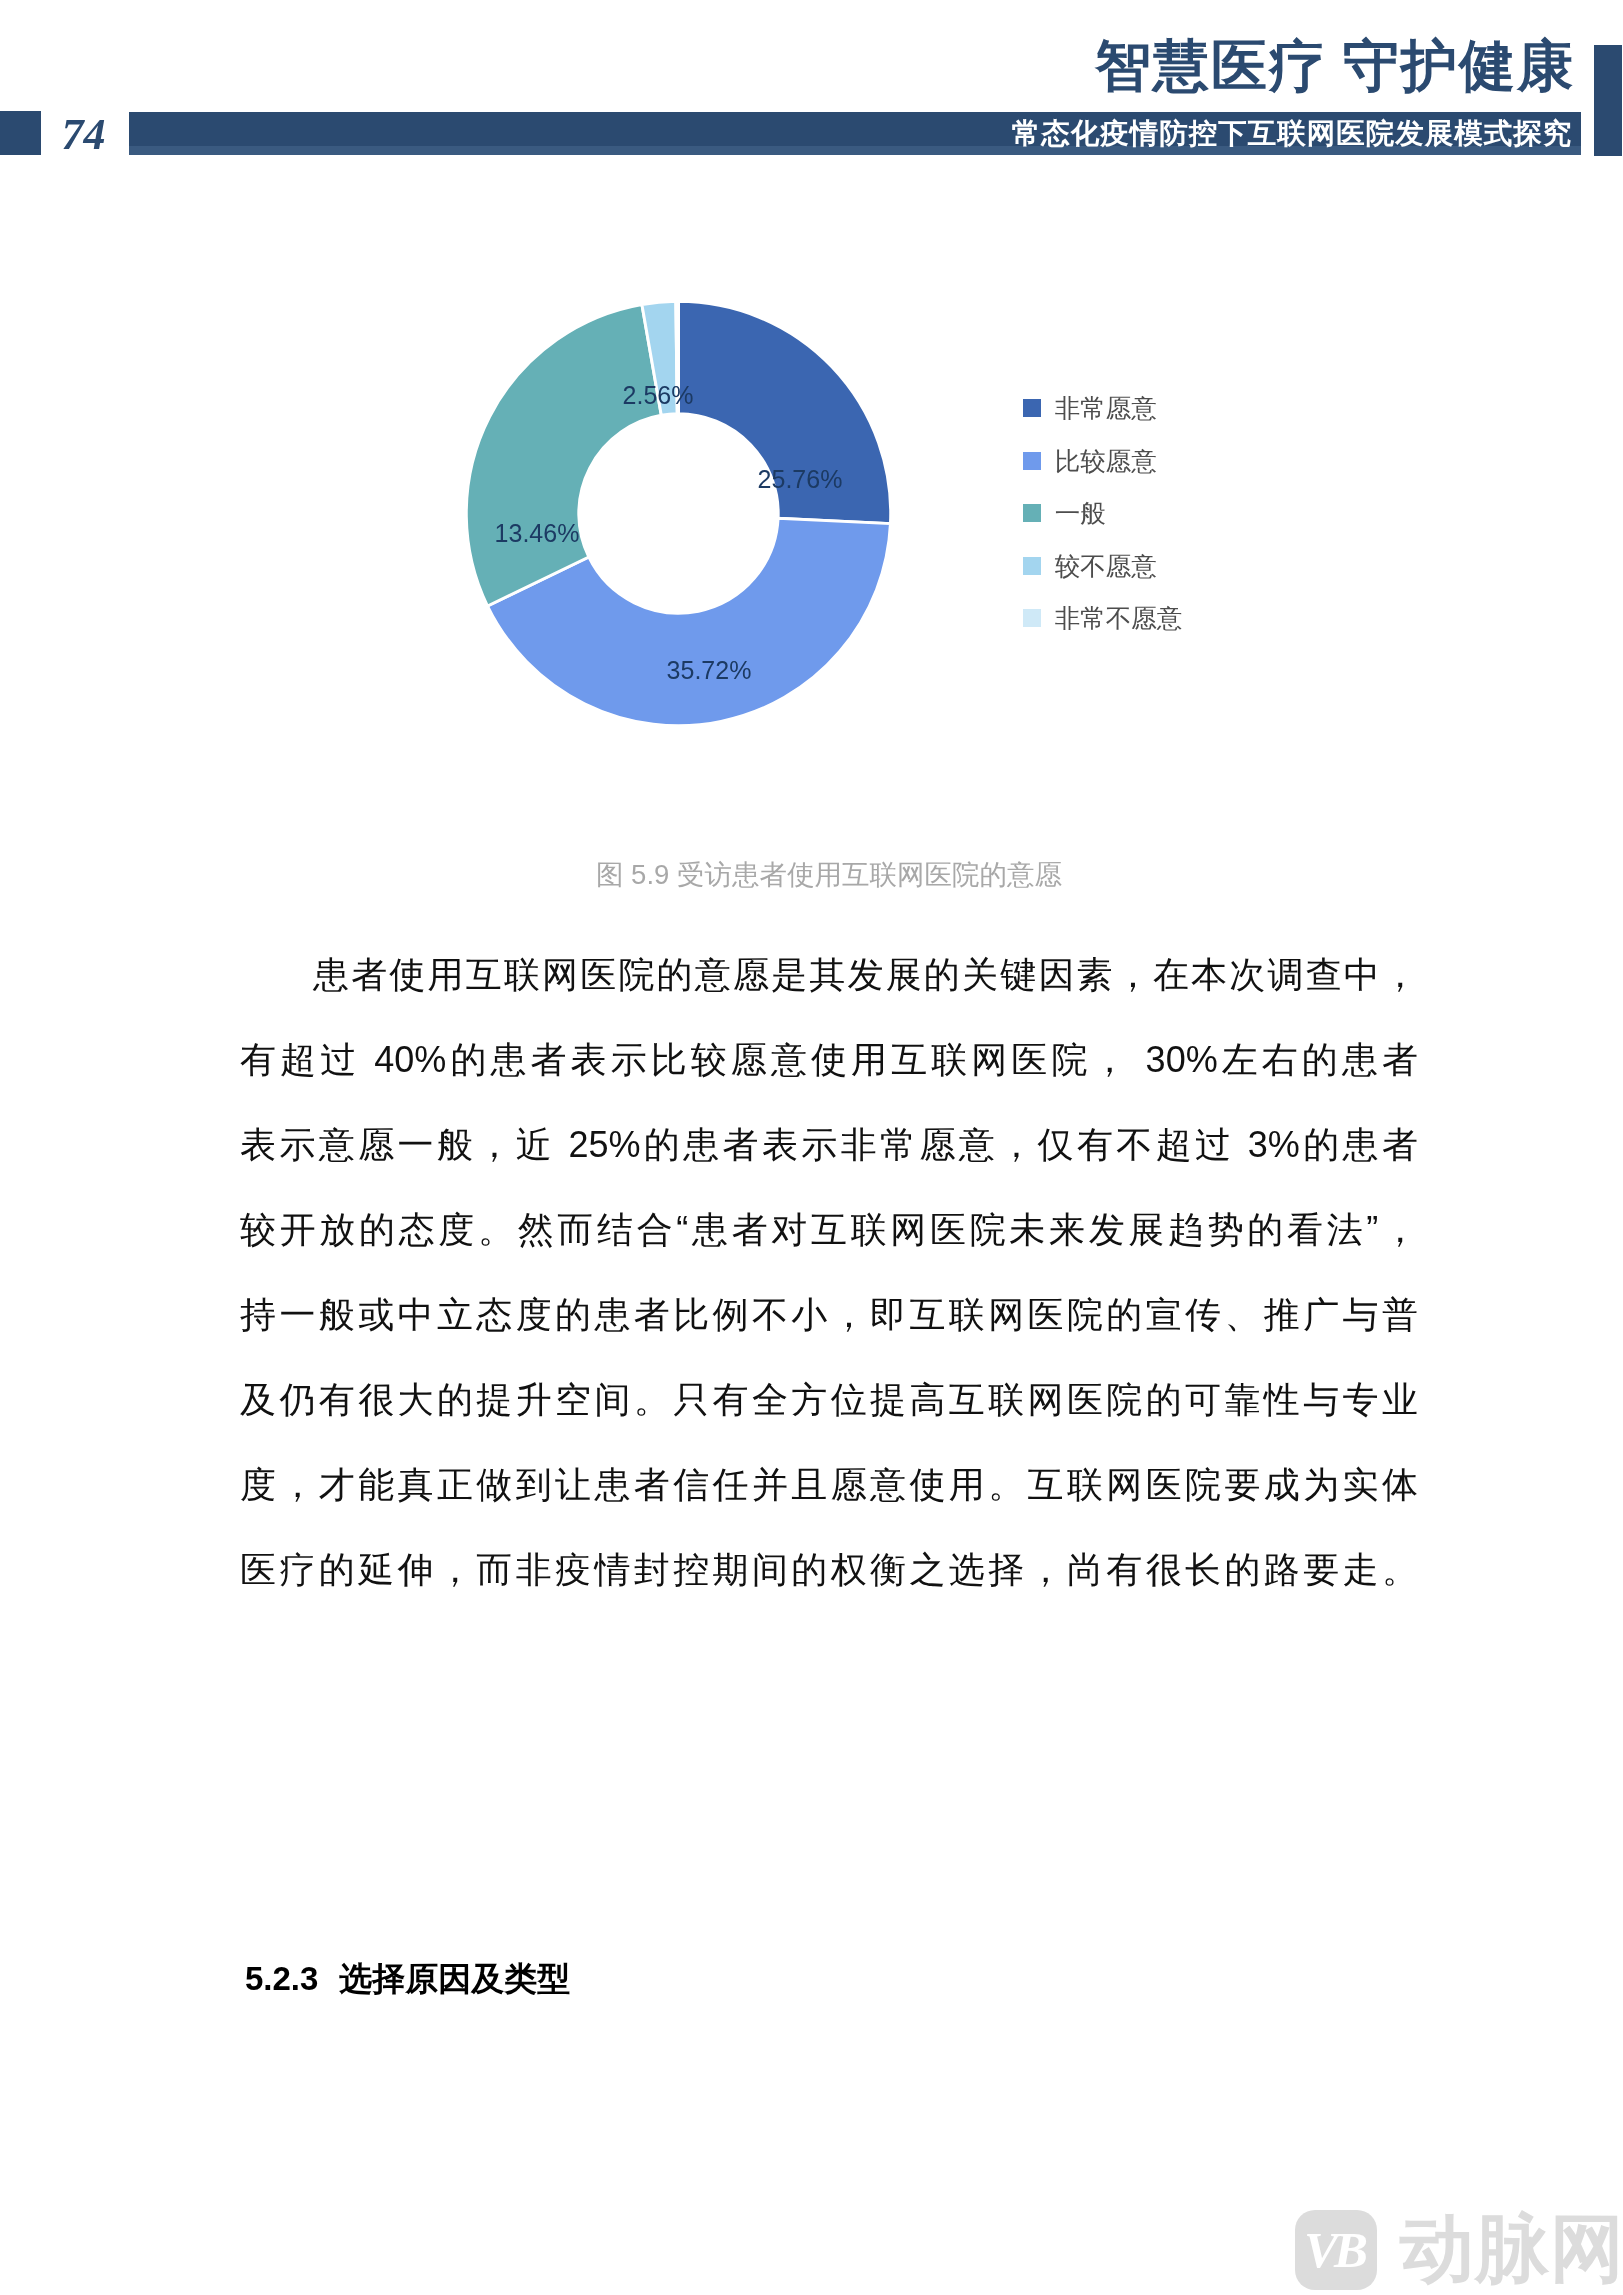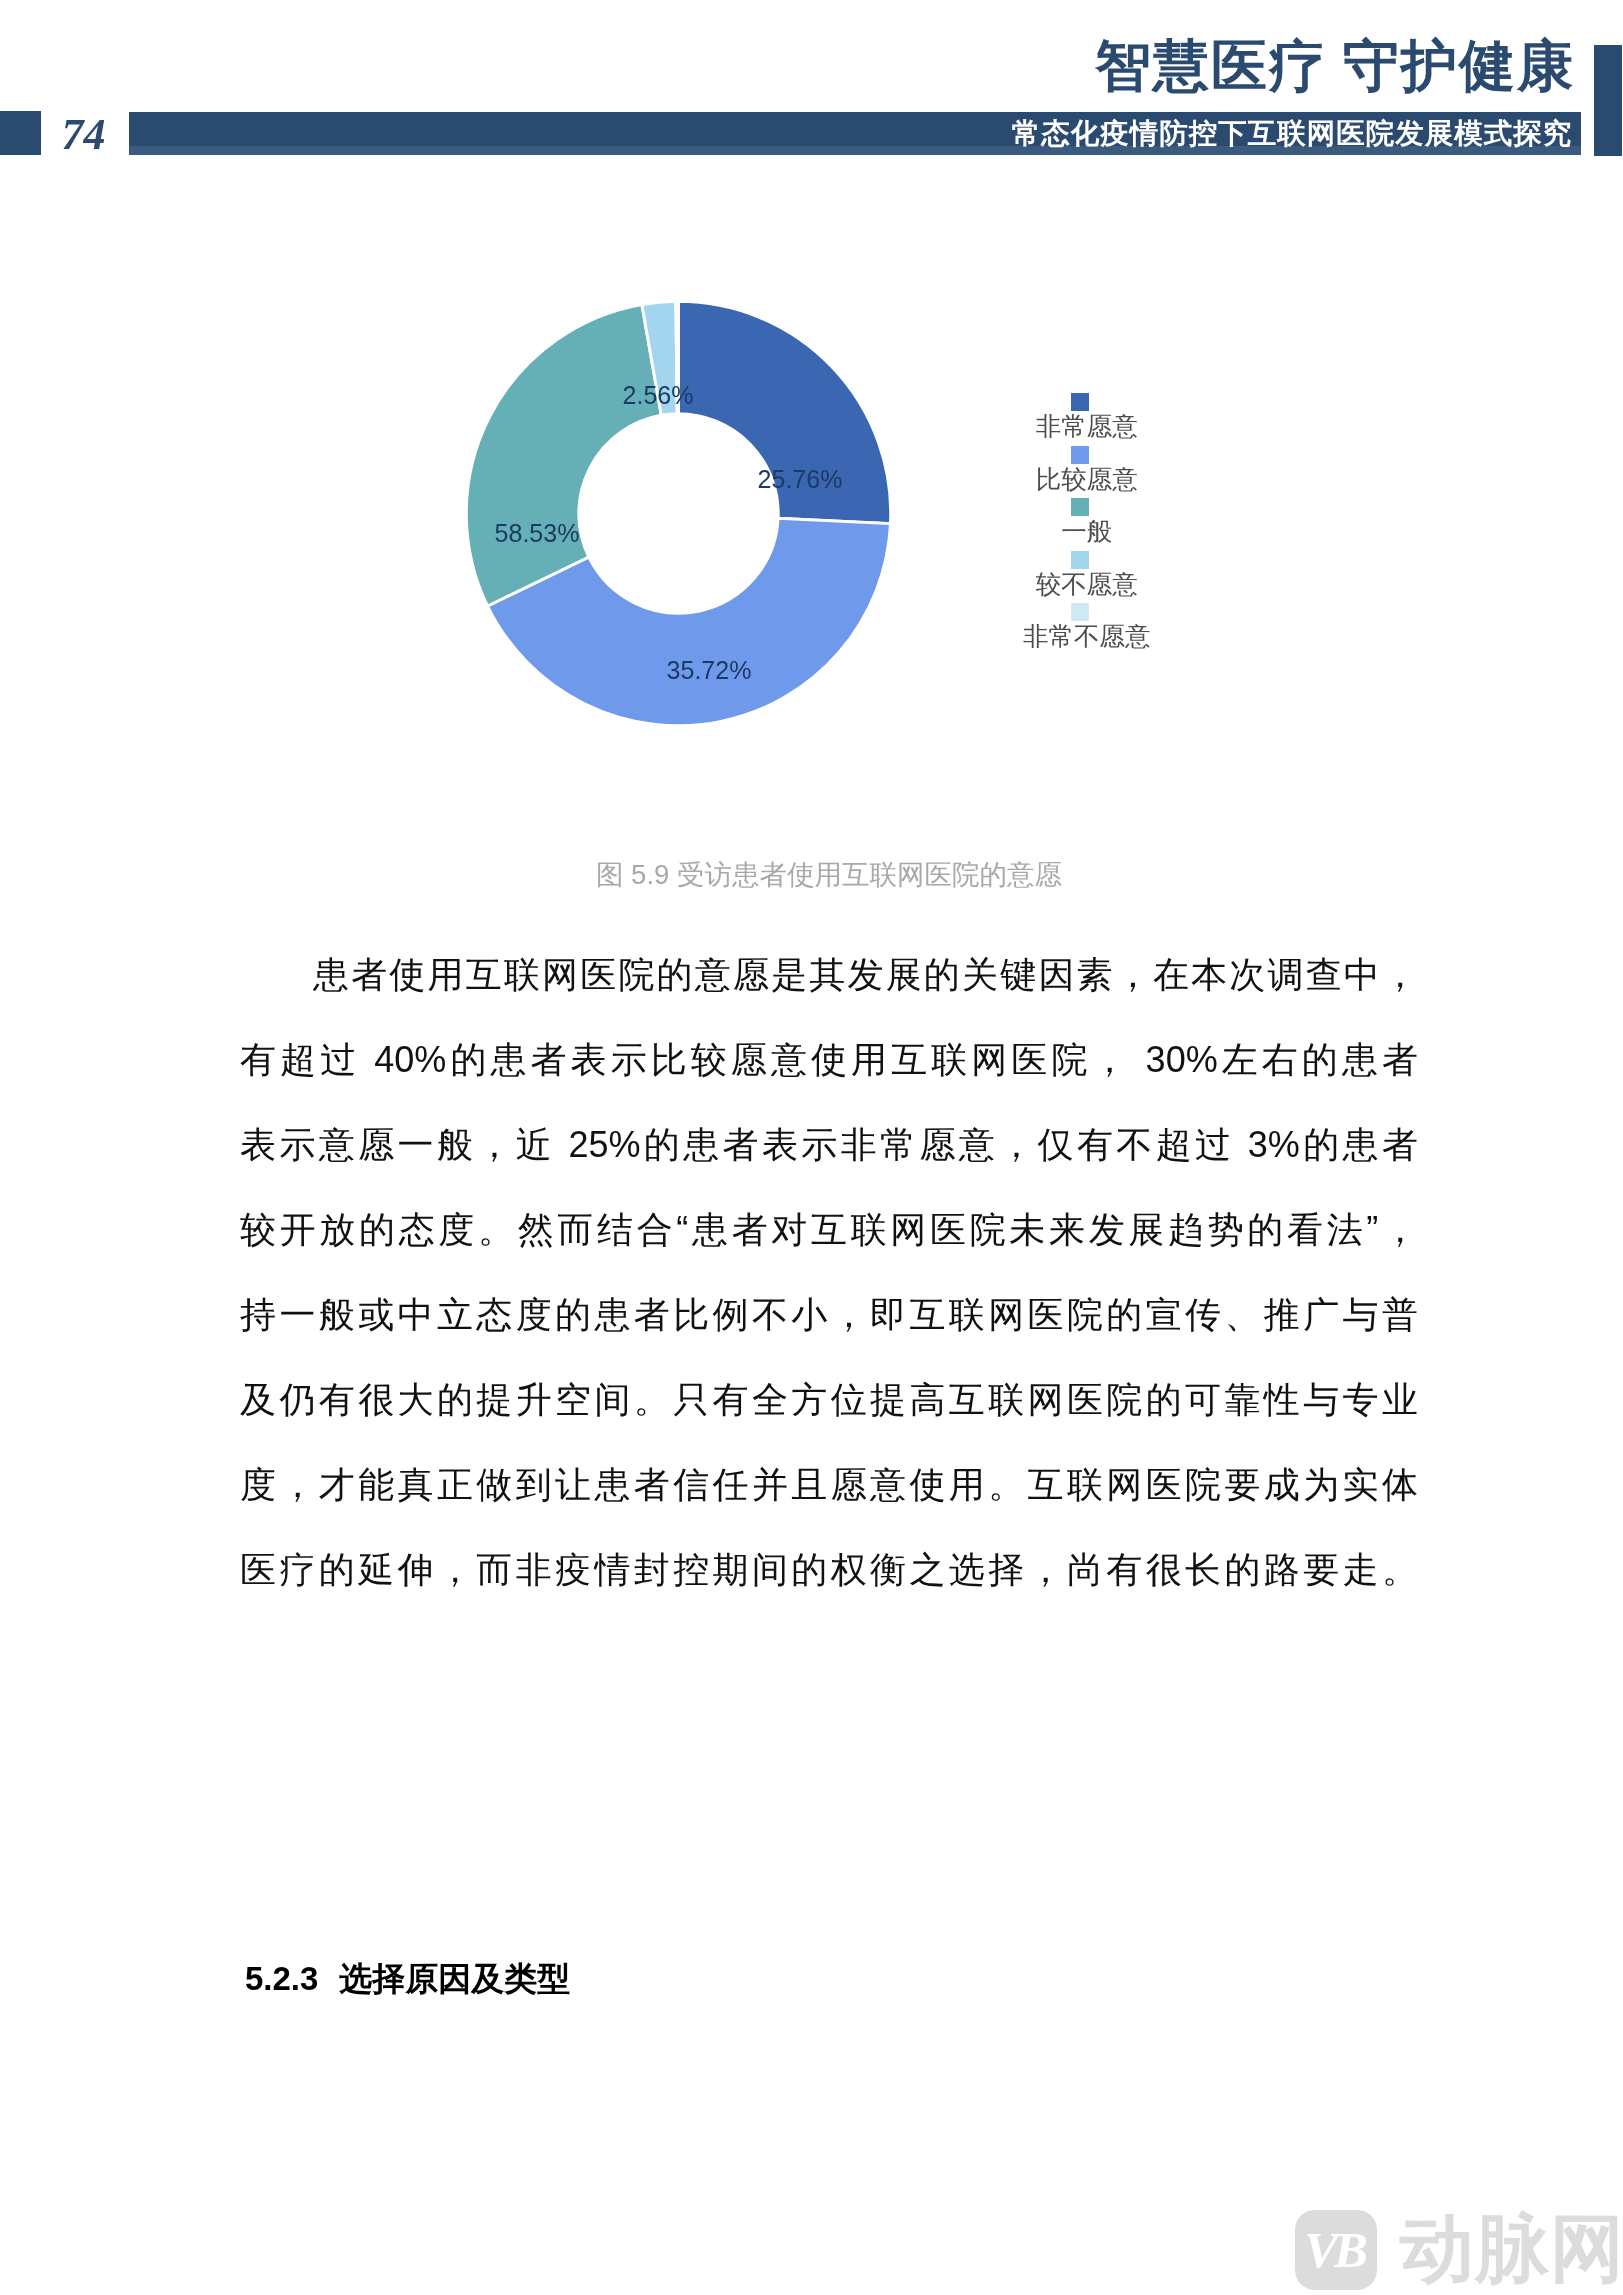--- a/index.html
+++ b/index.html
@@ -21,21 +21,21 @@
   .header-band .band-text{display:inline-block;margin-right:8.8px;
     font-family:"Liberation Serif",serif;font-weight:bold;font-size:28.5px;
     line-height:43px;color:#ffffff;letter-spacing:1px;white-space:nowrap;}
   .header-vbar{position:absolute;left:1594px;top:45px;width:27.5px;height:111px;background:#2b4a70;}
 
   
   .donut-svg{position:absolute;left:455px;top:290px;}
   .slice-label{position:absolute;transform:translate(-50%,-50%);
     font-size:25px;font-weight:400;color:#1c3a63;white-space:nowrap;}
   .legend{position:absolute;left:1023px;top:393px;}
-  .legend-item{display:flex;align-items:center;height:30px;margin-bottom:22.6px;flex-direction:column;}
+  .legend-item{display:flex;align-items:center;height:30px;margin-bottom:22.6px;}
   .legend-swatch{width:18px;height:18px;flex:0 0 18px;margin-right:13.7px;}
   .legend-label{font-size:25.5px;line-height:30px;color:#4d4d4d;white-space:nowrap;}
 
   
   .figure-caption{position:absolute;left:240px;top:855px;width:1178px;height:39px;
     text-align:center;font-size:27.5px;line-height:39px;color:#a8a8a8;white-space:nowrap;}
   .body-text{position:absolute;left:240px;top:932px;width:1178px;color:#111111;}
   .body-line{font-size:36px;line-height:85px;height:85px;
     text-align:justify;text-align-last:justify;white-space:nowrap;}
   .body-line.indent{padding-left:73px;}
@@ -69,21 +69,21 @@
   <svg id="donut" class="donut-svg" width="447" height="447" viewBox="0 0 910 910">
       <path d="M 455.00 23.00 A 432 432 0 0 1 886.51 475.62 L 657.77 464.69 A 203 203 0 0 0 455.00 252.00 Z" fill="#3b66b1" stroke="#ffffff" stroke-width="6"></path>
       <path d="M 886.51 475.62 A 432 432 0 0 1 66.22 643.35 L 272.31 543.50 A 203 203 0 0 0 657.77 464.69 Z" fill="#6f9aec" stroke="#ffffff" stroke-width="6"></path>
       <path d="M 66.22 643.35 A 432 432 0 0 1 380.46 29.48 L 419.97 255.04 A 203 203 0 0 0 272.31 543.50 Z" fill="#65b0b6" stroke="#ffffff" stroke-width="6"></path>
       <path d="M 380.46 29.48 A 432 432 0 0 1 449.57 23.03 L 452.45 252.02 A 203 203 0 0 0 419.97 255.04 Z" fill="#a3d5ef" stroke="#ffffff" stroke-width="6"></path>
       <path d="M 449.57 23.03 A 432 432 0 0 1 455.00 23.00 L 455.00 252.00 A 203 203 0 0 0 452.45 252.02 Z" fill="#cfe9f7" stroke="#ffffff" stroke-width="6"></path>
     </svg>
 
   <div class="slice-label" style="left: 800px; top: 479px; color: rgb(28, 58, 99);">25.76%</div>
   <div class="slice-label" style="left: 709px; top: 670px; color: rgb(28, 58, 99);">35.72%</div>
-  <div class="slice-label" style="left: 537px; top: 533px; color: rgb(28, 58, 99);">58.53%</div>
+  <div class="slice-label" style="left: 537px; top: 533px; color: rgb(28, 58, 99);">13.46%</div>
   <div class="slice-label" style="left: 658px; top: 395px; color: rgb(28, 58, 99);">2.56%</div>
 
   <div class="legend">
     <div class="legend-item">
       <span class="legend-swatch" style="background: rgb(59, 102, 177);"></span>
       <span class="legend-label">非常愿意</span>
     </div>
     <div class="legend-item">
       <span class="legend-swatch" style="background: rgb(111, 154, 236);"></span>
       <span class="legend-label">比较愿意</span>

